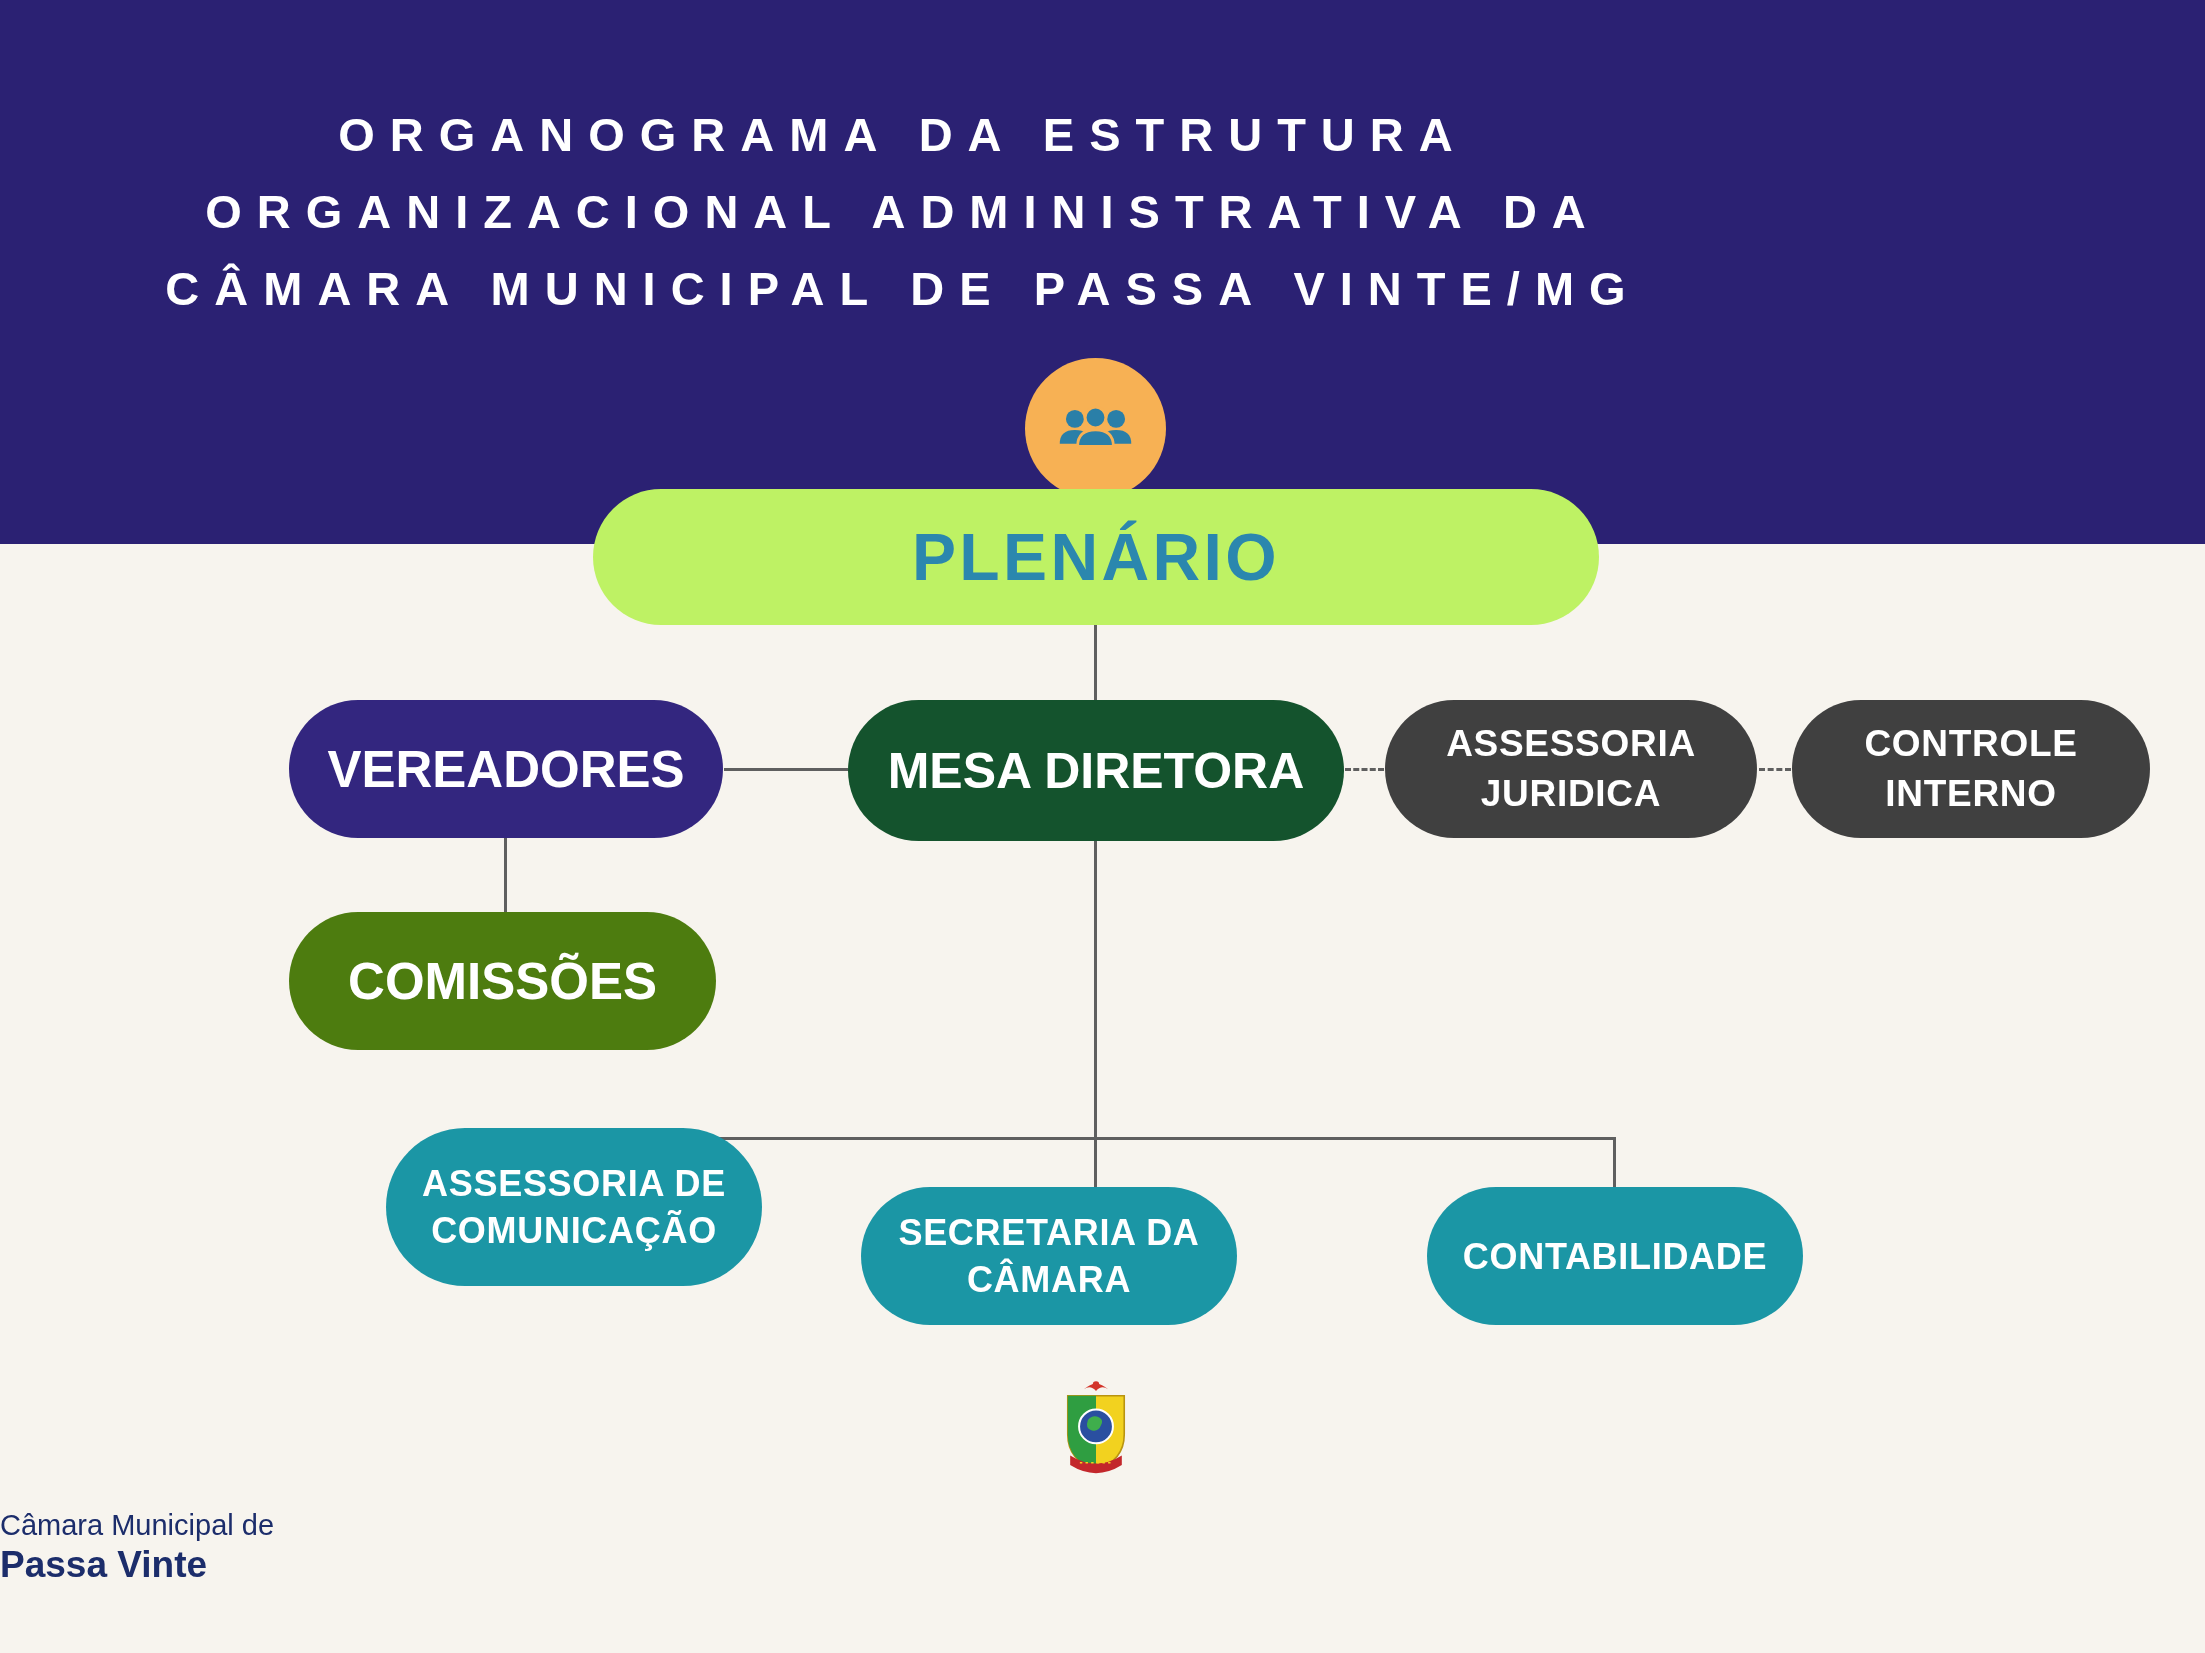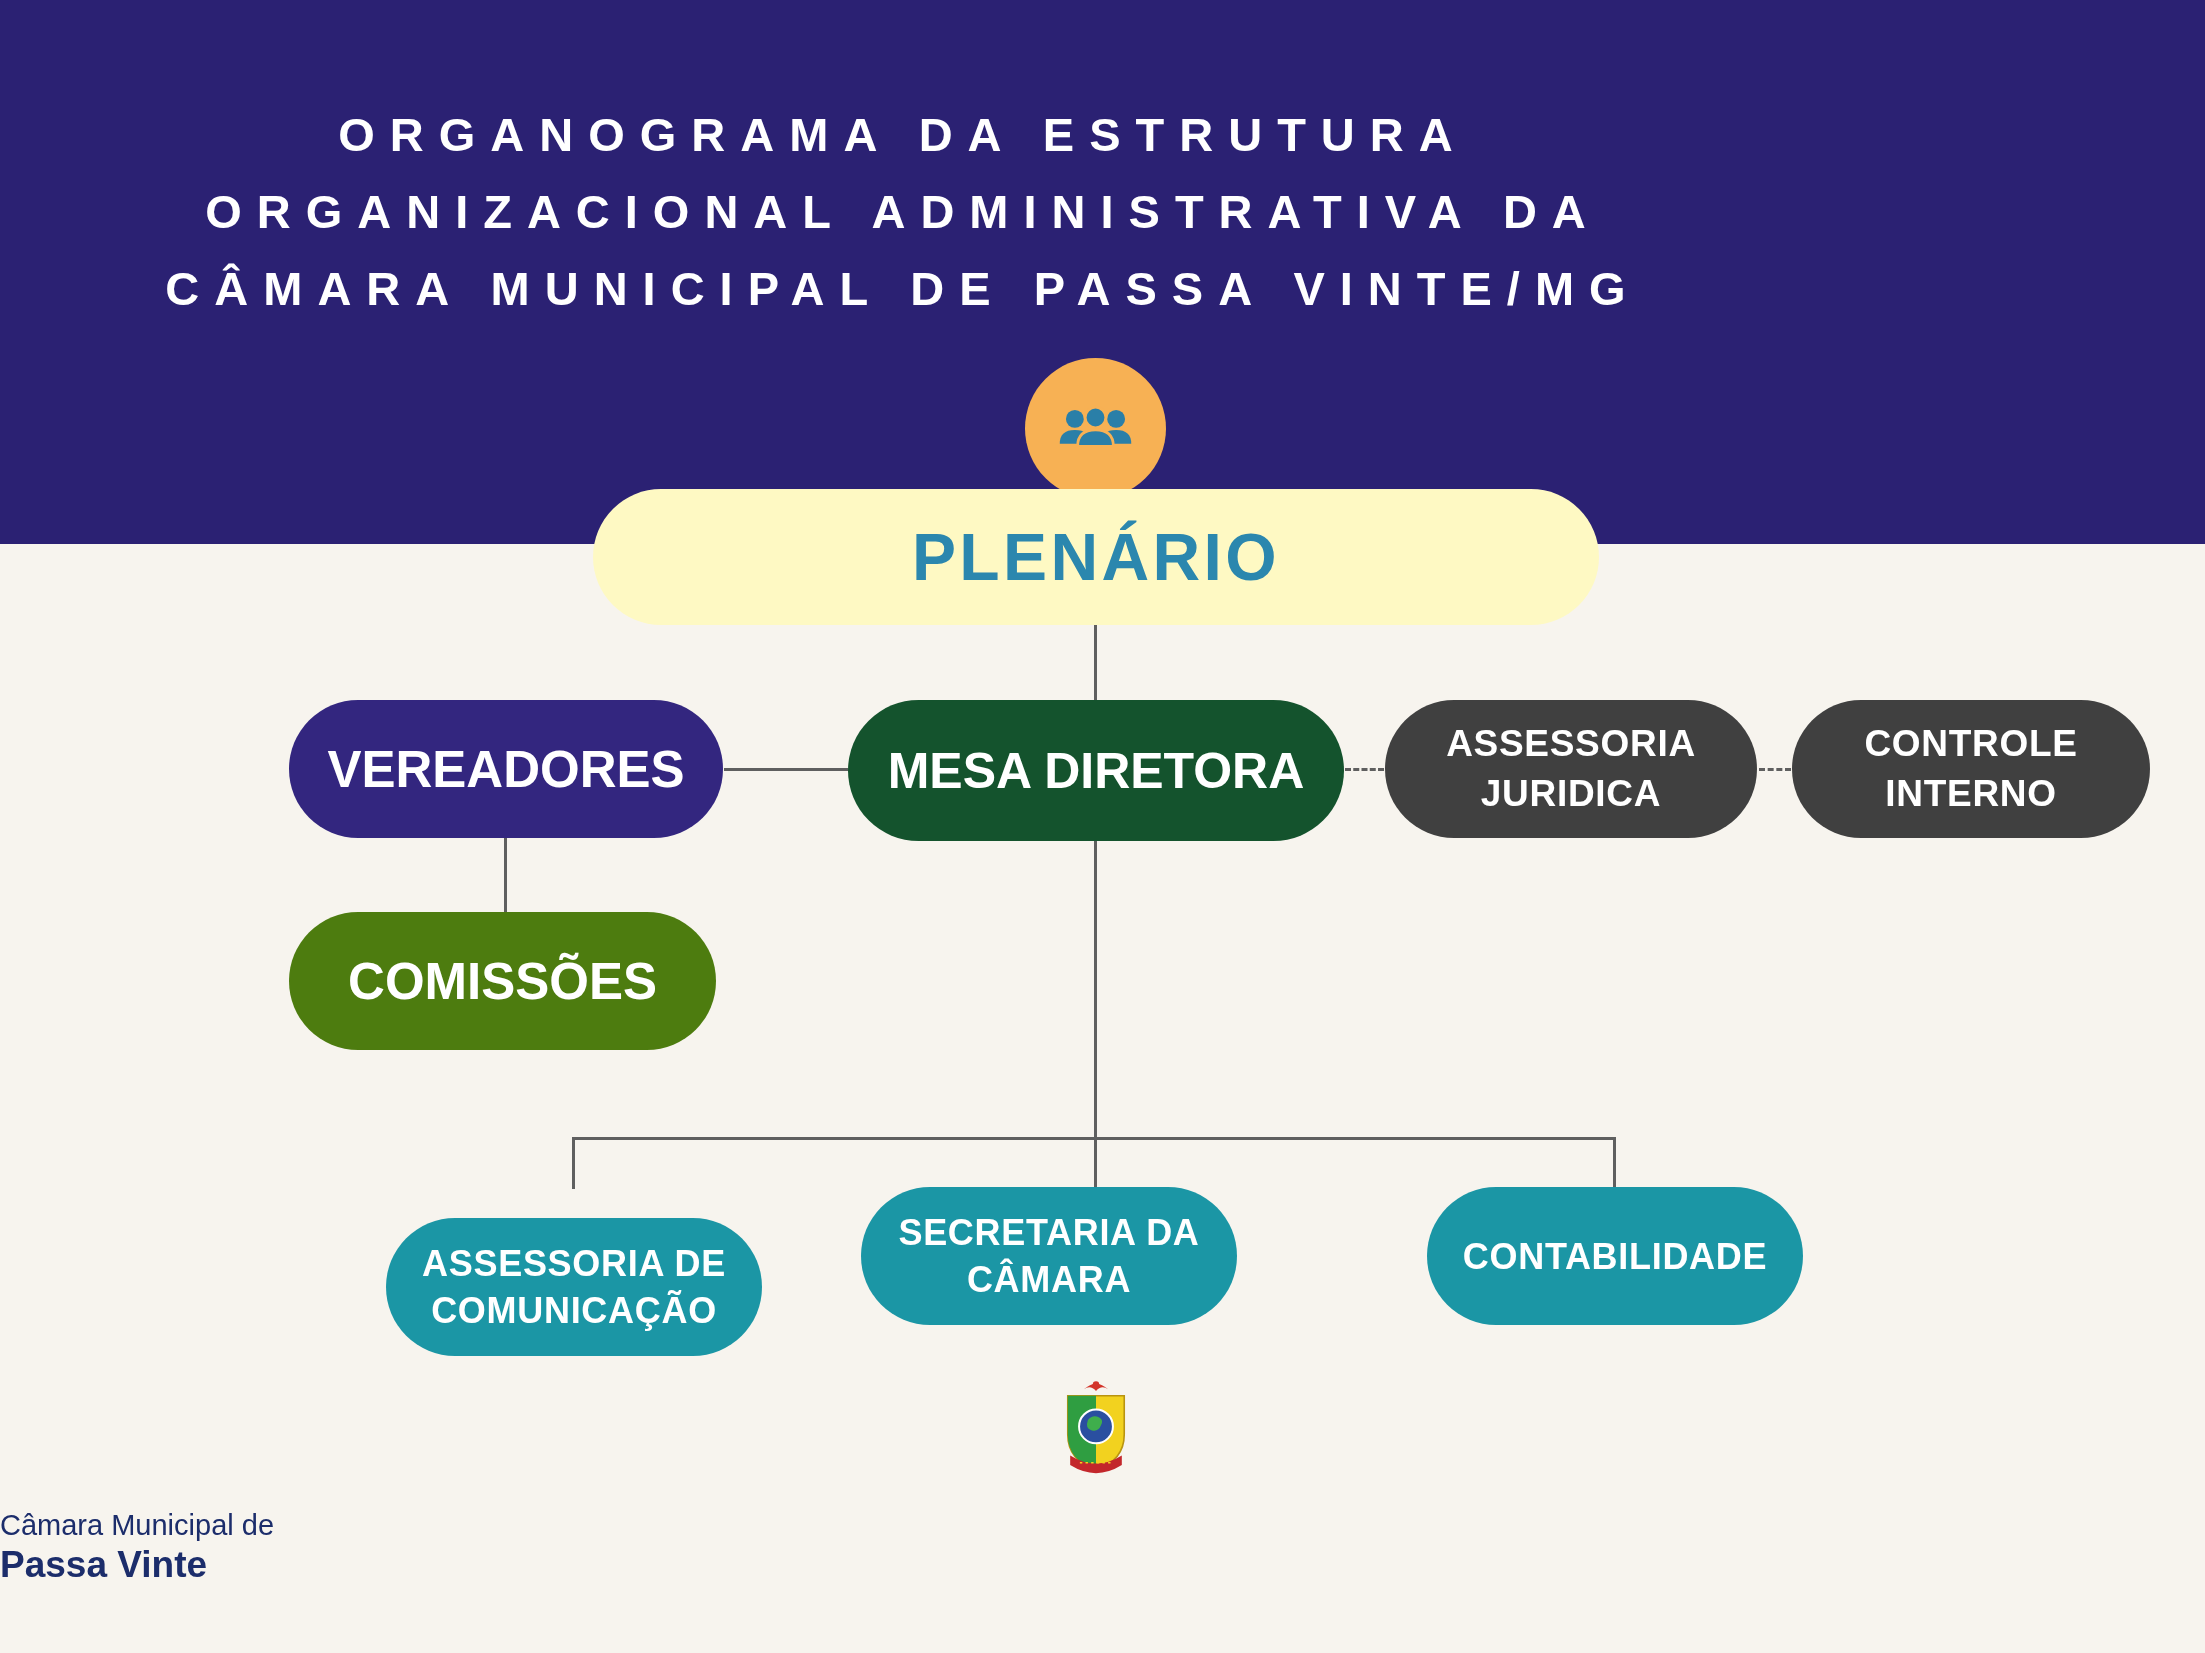--- a/index.html
+++ b/index.html
@@ -57,21 +57,21 @@
     justify-content: center;
     border-radius: 688px;
     color: #ffffff;
     font-weight: 700;
     text-align: center;
     z-index: 2;
   }
   .node-plenario {
     left: 593px; top: 489px;
     width: 1006px; height: 136px;
-    background: #fef9c3;
+    background: #bef264;
     color: #2b87ae;
     font-size: 66px;
     letter-spacing: 3.4px;
   }
   .node-vereadores {
     left: 289px; top: 700px;
     width: 434px; height: 138px;
     background: #33267f;
     font-size: 51px;
   }
@@ -94,21 +94,21 @@
     width: 427px; height: 138px;
     background: #4d7c0f;
     font-size: 51px;
   }
   .node-teal {
     background: #1b96a5;
     font-size: 36px;
     line-height: 47px;
     letter-spacing: 0.7px;
   }
-  .node-assessoria-comunicacao { left: 386px;  top: 1218px; width: 376px; height: 138px; }
+  .node-assessoria-comunicacao { left: 386px;  top: 1128px; width: 376px; height: 158px; }
   .node-secretaria-camara      { left: 861px; top: 1187px; width: 376px; height: 138px; }
   .node-contabilidade          { left: 1427px; top: 1187px; width: 376px; height: 138px; }
   
   .icon-circle {
     position: absolute;
     left: 1025px; top: 358px;
     width: 141px; height: 141px;
     border-radius: 50%;
     background: #f7b154;
     display: flex;

